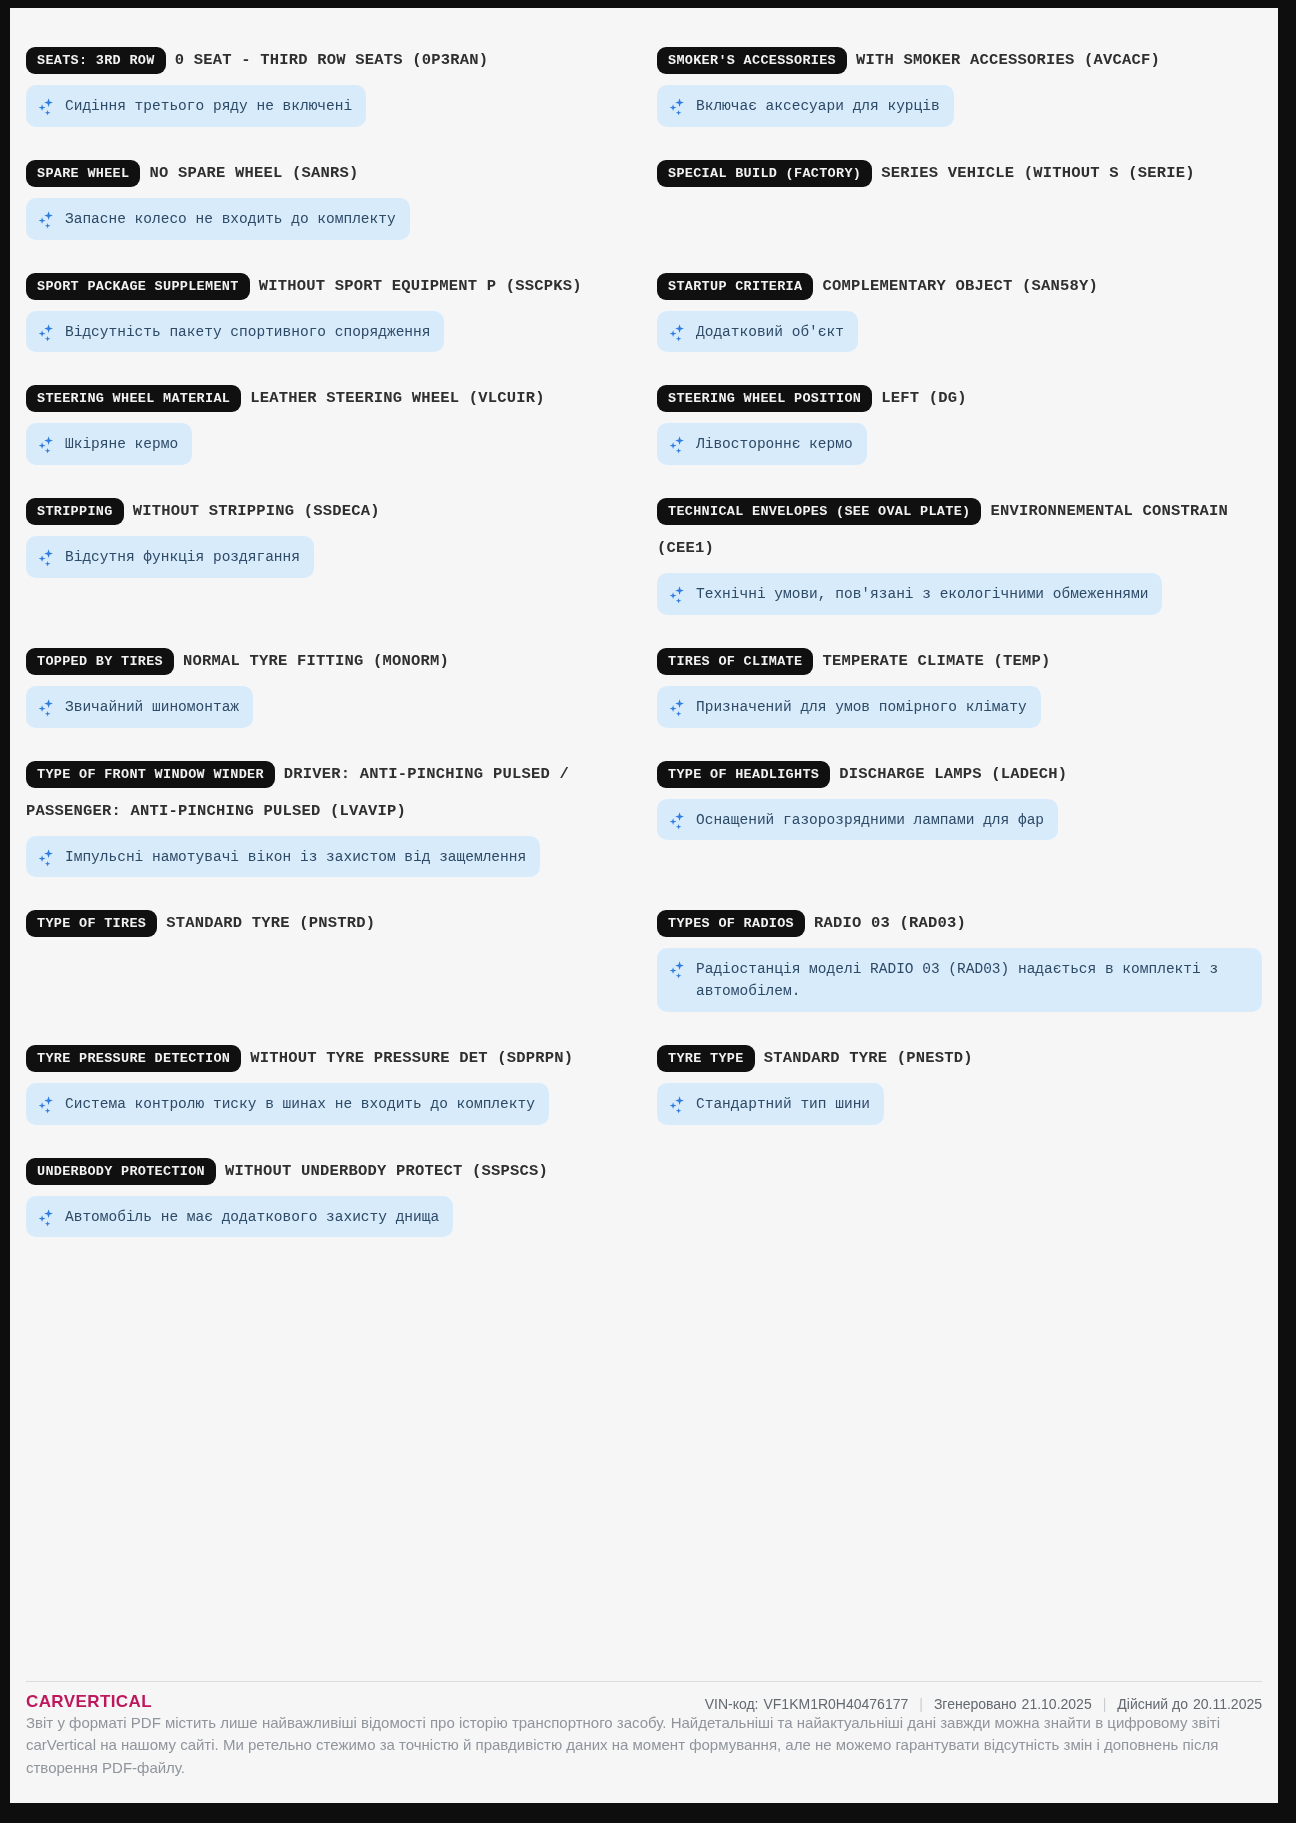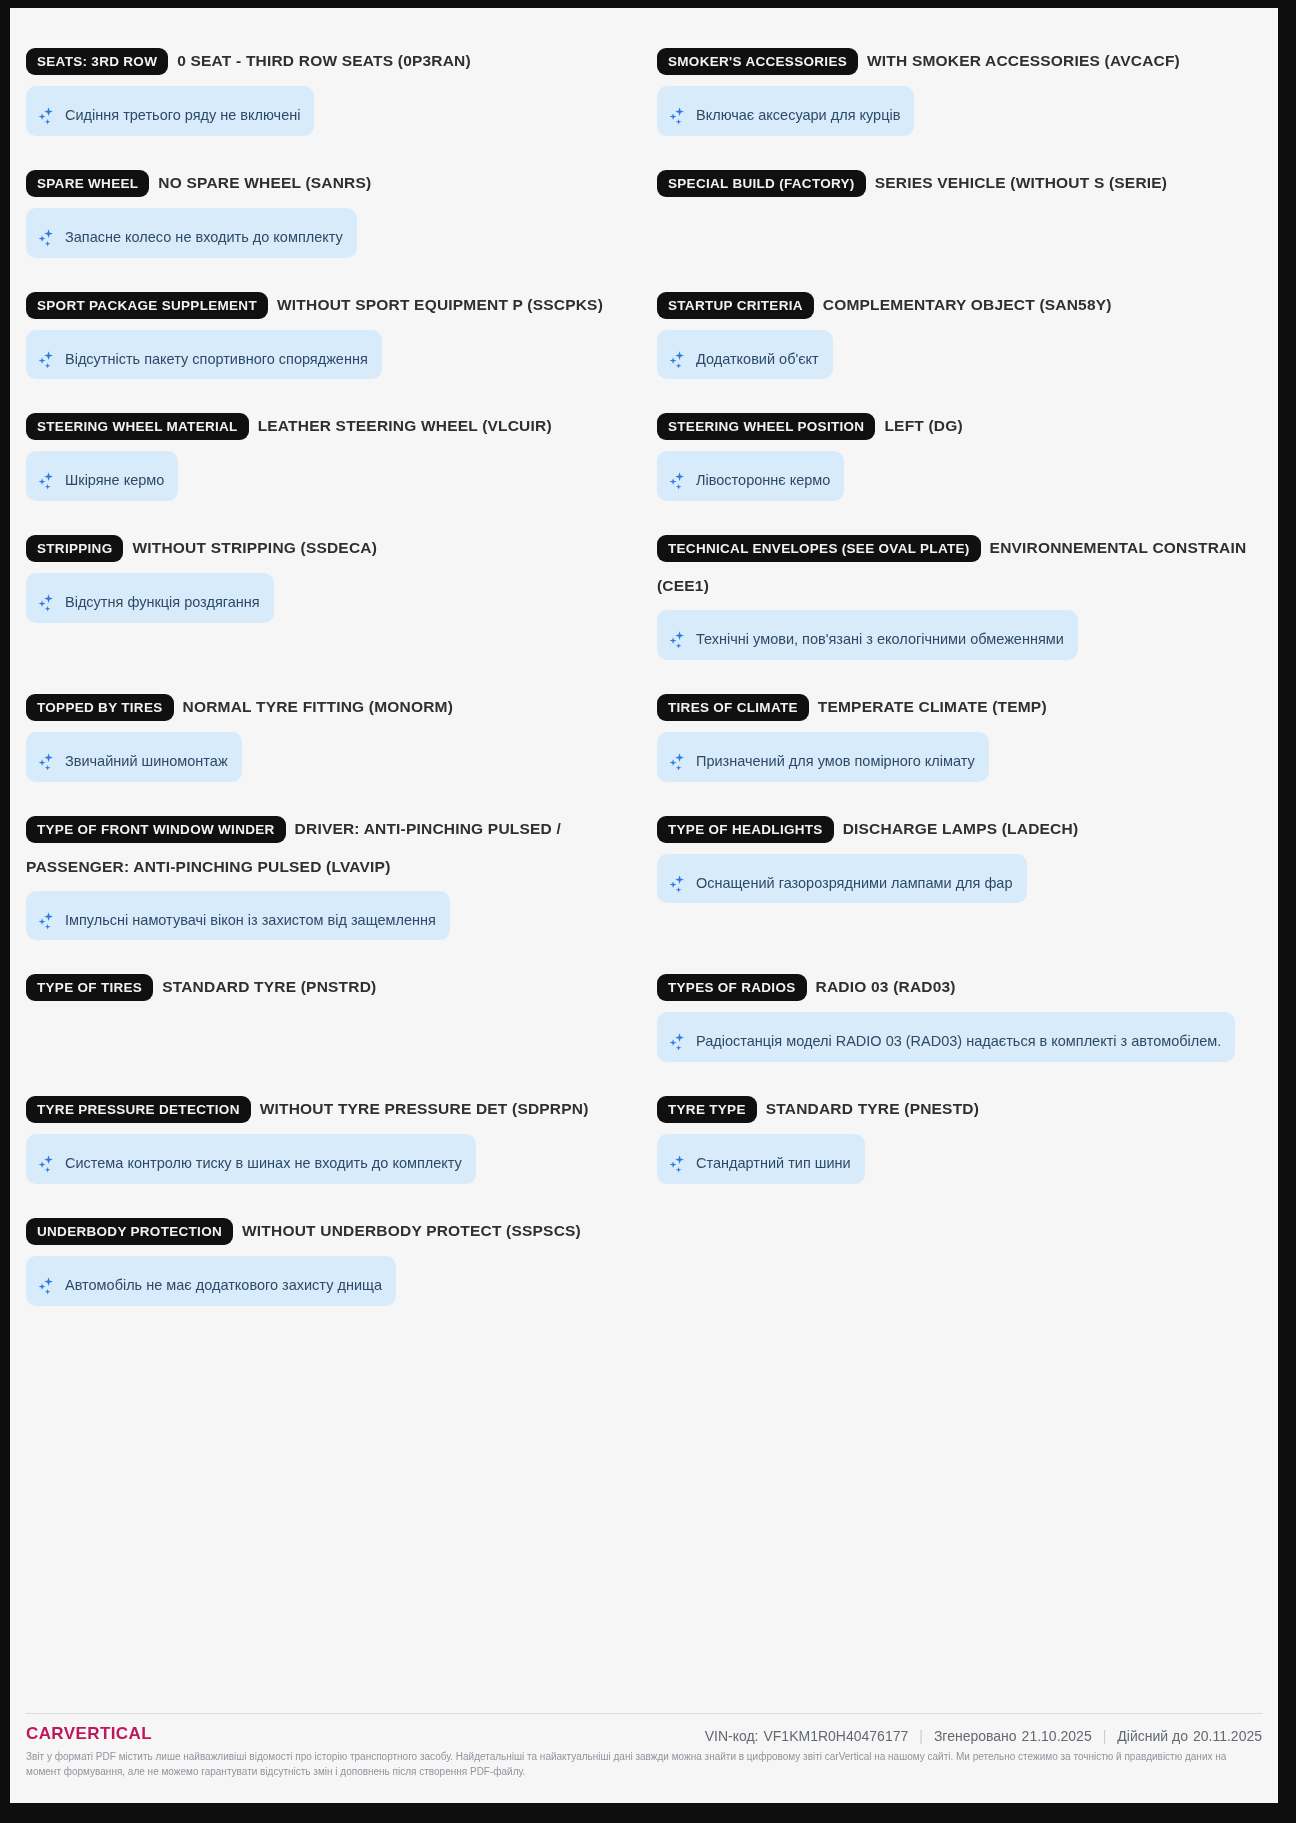--- a/index.html
+++ b/index.html
@@ -19,21 +19,21 @@
     display: flex;
     flex-direction: column;
   }
   .items-grid {
     display: grid;
     grid-template-columns: 1fr 1fr;
     column-gap: 26px;
     row-gap: 28px;
     align-items: start;
   }
-  .item { min-width: 0; }
+  .item { min-width: 0; font-family: Liberation Mono, monospace; }
   .item-head {
     font-size: 15.5px;
     font-weight: 700;
     color: #2f2f2f;
     line-height: 37px;
     letter-spacing: .2px;
   }
   .badge {
     background: #101010;
     color: #f2f2f2;
@@ -47,21 +47,21 @@
     box-decoration-break: clone;
   }
   .ai-box {
     display: inline-flex;
     max-width: 100%;
     box-sizing: border-box;
     align-items: flex-start;
     gap: 9px;
     background: #d8ebfb;
     border-radius: 10px;
-    padding: 19px 14px 9px 11px;
+    padding: 11px 14px 9px 11px;
     margin-top: 6px;
   }
   .ai-icon { flex: 0 0 auto; margin-top: 1px; line-height: 0; }
   .ai-text {
     font-size: 14.5px;
     font-weight: 500;
     color: #2d4a66;
     line-height: 1.5;
   }
   .spacer { flex: 1 1 auto; }
@@ -84,22 +84,21 @@
   }
   .vin-row {
     font-size: 14px;
     color: #63696f;
     white-space: nowrap;
     padding-top: 4px;
   }
   .vin-row .sep { color: #c9ccd1; margin: 0 11px; }
   .vin-row .lbl { margin-right: 5px; }
   .disclaimer {
-    margin-top: 5px;
-    font-size: 10px;
+    font-size: 15px;
     line-height: 1.5;
     color: #90959c;
   }
 </style>
 </head>
 <body>
 
 <div class="page">
   <div class="items-grid" id="items-grid">
       <div class="item">

